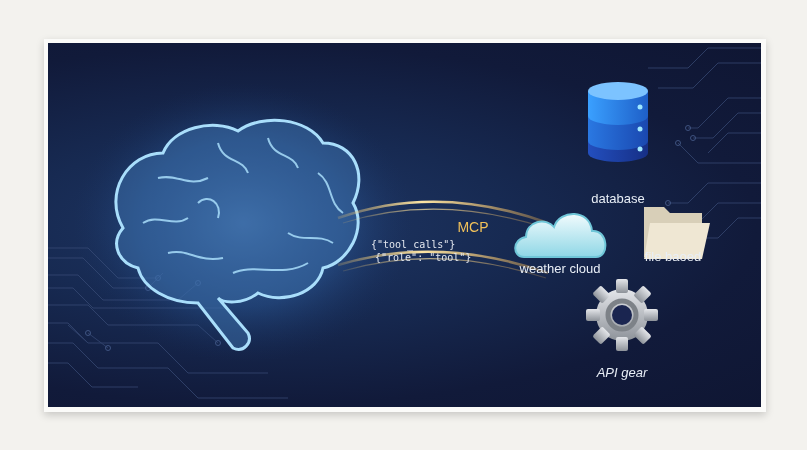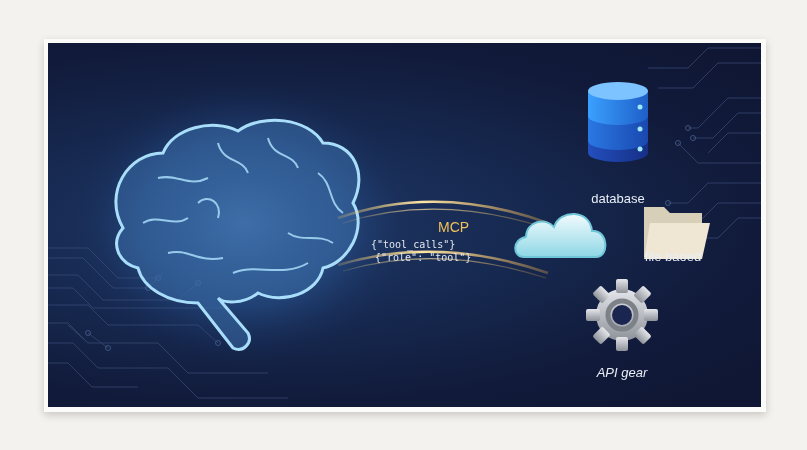--- a/index.html
+++ b/index.html
@@ -24,21 +24,21 @@
     position:absolute; color:#e8eef6; font-size:13px; text-align:center;
     font-family:"Liberation Sans", sans-serif;
   }
   .llm-text {
     position:absolute; left:170px; top:195px; width:140px; text-align:center;
     color:#eef5ff; font-size:44px; letter-spacing:2px; font-weight:300;
     font-family:"DejaVu Sans", sans-serif;
     text-shadow:0 0 8px rgba(170,210,255,0.6);
   }
   .mcp-label {
-    position:absolute; left:390px; top:176px; width:70px; text-align:left;
+    position:absolute; left:390px; top:176px; width:70px; text-align:center;
     color:#f1c15a; font-size:14px;
   }
   .code {
     position:absolute; color:#e2e6ee; font-family:"DejaVu Sans Mono", monospace; font-size:10px; white-space:pre;
   }
 </style>
 </head>
 <body>
 
 <div class="frame"></div>
@@ -177,15 +177,16 @@
       <circle cx="0" cy="0" r="14" fill="none" stroke="#7d8288" stroke-width="5"></circle>
       <circle cx="0" cy="0" r="10" fill="#1a2550"></circle>
     </g>
   </svg>
 
   <div class="mcp-label">MCP</div>
   <div class="code" style="left:323px; top:196px;">{"tool_calls"}</div>
   <div class="code" style="left:327px; top:209px;">{"role": "tool"}</div>
 
   <div class="label" style="left:530px; top:128px; width:80px;margin-top:20px;">database</div>
+  <div class="label" style="left:462px; top:218px; width:100px;">weather cloud</div>
   <div class="label" style="left:580px; top:206px; width:90px;">file baoed</div>
   <div class="label" style="left:534px; top:322px; width:80px;font-style:italic;">API gear</div>
 </div>
 
 </body></html>

